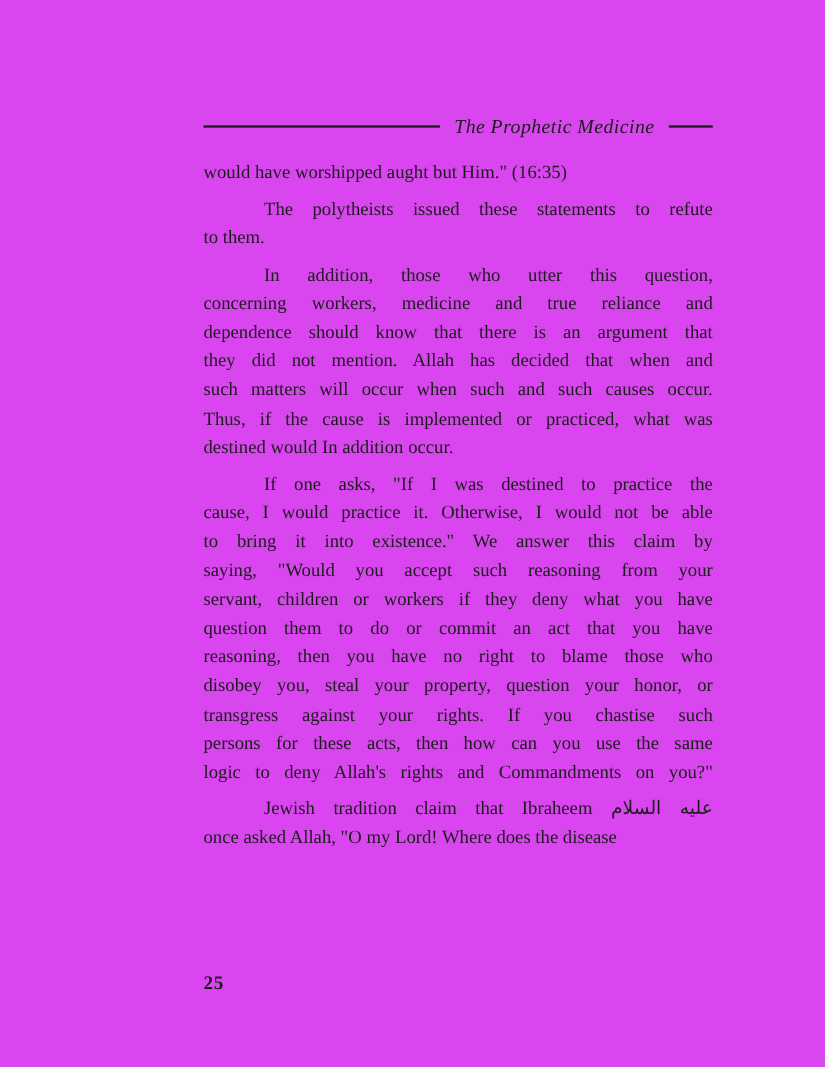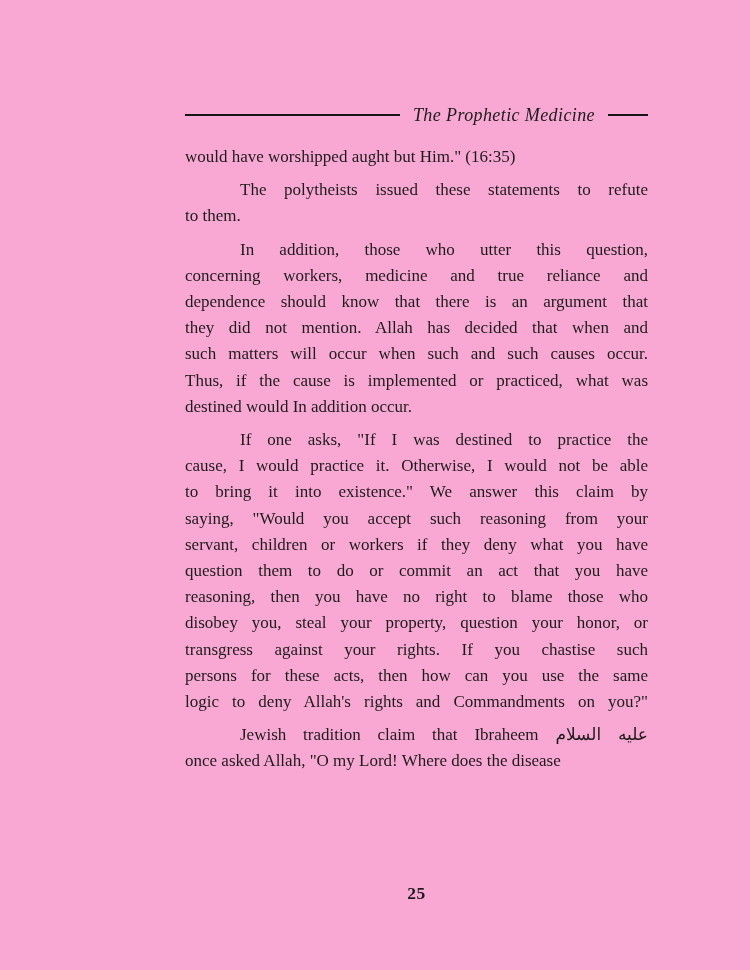--- a/index.html
+++ b/index.html
@@ -6,21 +6,21 @@
   body {
     width: 750px; height: 970px;
     background: #ffffff;
     font-family: "Liberation Serif", serif;
     color: #1c1c1c;
     position: relative;
     overflow: hidden;
   }
   .scan-page {
     position: absolute; inset: 0;
-    background: #f9a8d4;
+    background: #d946ef;
   }
   
   .running-head {
     position: absolute;
     top: 103px; left: 185px; width: 463px; height: 24px;
     display: flex; align-items: center; gap: 13px;
   }
   .rule { height: 2px; background: #161616; }
   .rule-long { flex: 1 1 auto; }
   .rule-short { width: 40px; flex: 0 0 auto; }
@@ -43,21 +43,21 @@
   .line {
     text-align: justify;
     text-align-last: justify;
   }
   .line.last { text-align-last: left; }
   .para.indent .line.first { text-indent: 55px; }
   
   .page-number {
     position: absolute;
     top: 883px; left: 185px; width: 463px;
-    text-align: center;
+    text-align: left;
     font-weight: bold;
     font-size: 17.5px;
     letter-spacing: 0.5px;
   }
 </style>
 </head>
 <body>
 
 <div class="scan-page">
 

